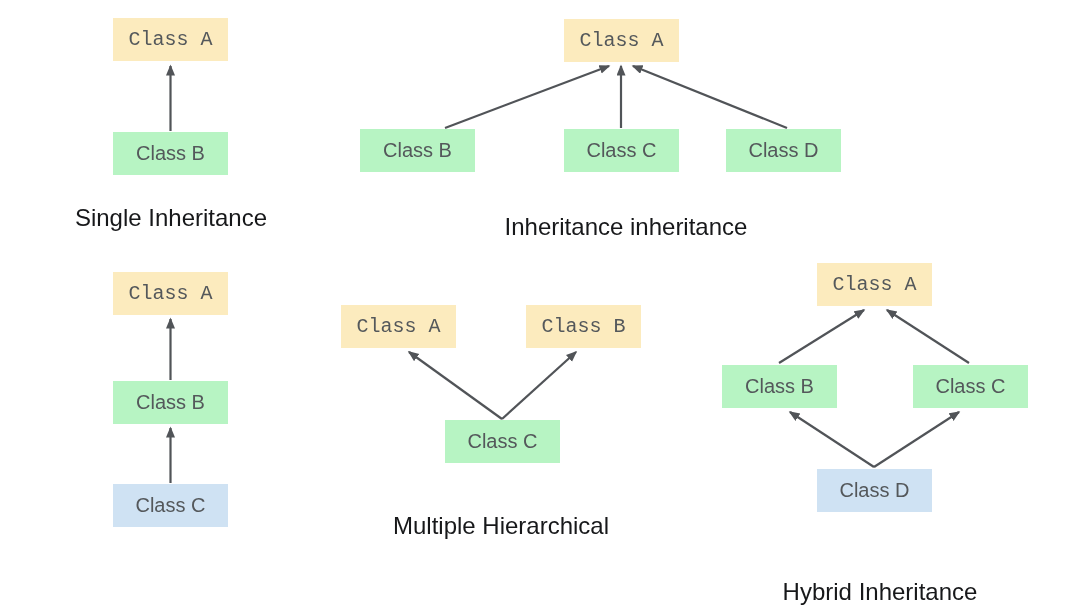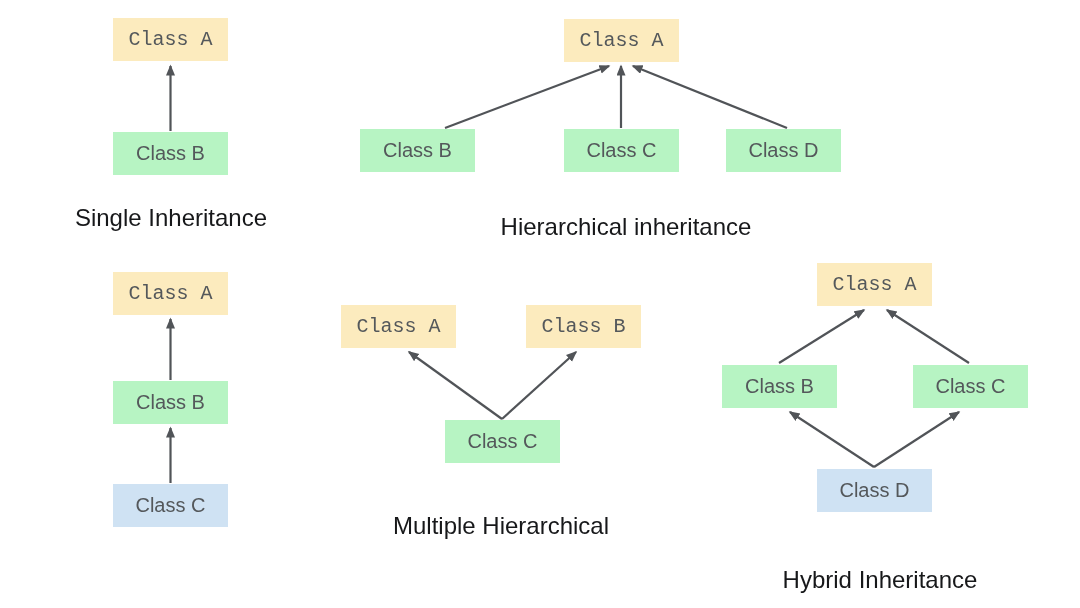--- a/index.html
+++ b/index.html
@@ -56,30 +56,30 @@
   </svg>
 
   <div class="node yellow" style="left:113px;top:18px">Class A</div>
   <div class="node green" style="left:113px;top:132px">Class B</div>
   <div class="caption" style="left:171px;top:204px">Single Inheritance</div>
 
   <div class="node yellow" style="left:564px;top:19px">Class A</div>
   <div class="node green" style="left:360px;top:129px">Class B</div>
   <div class="node green" style="left:564px;top:129px">Class C</div>
   <div class="node green" style="left:726px;top:129px">Class D</div>
-  <div class="caption" style="left:626px;top:213px">Hierarchical inheritance</div>
+  <div class="caption" style="left:626px;top:213px">Inheritance inheritance</div>
 
   <div class="node yellow" style="left:113px;top:272px">Class A</div>
   <div class="node green" style="left:113px;top:381px">Class B</div>
   <div class="node blue" style="left:113px;top:484px">Class C</div>
 
   <div class="node yellow" style="left:341px;top:305px">Class A</div>
   <div class="node yellow" style="left:526px;top:305px">Class B</div>
   <div class="node green" style="left:445px;top:420px">Class C</div>
   <div class="caption" style="left:501px;top:512px">Multiple Hierarchical</div>
 
   <div class="node yellow" style="left:817px;top:263px">Class A</div>
   <div class="node green" style="left:722px;top:365px">Class B</div>
   <div class="node green" style="left:913px;top:365px">Class C</div>
   <div class="node blue" style="left:817px;top:469px">Class D</div>
-  <div class="caption" style="left:880px;top:566px">Hybrid Inheritance</div>
+  <div class="caption" style="left:880px;top:578px">Hybrid Inheritance</div>
 
 </div>
 
 </body></html>

